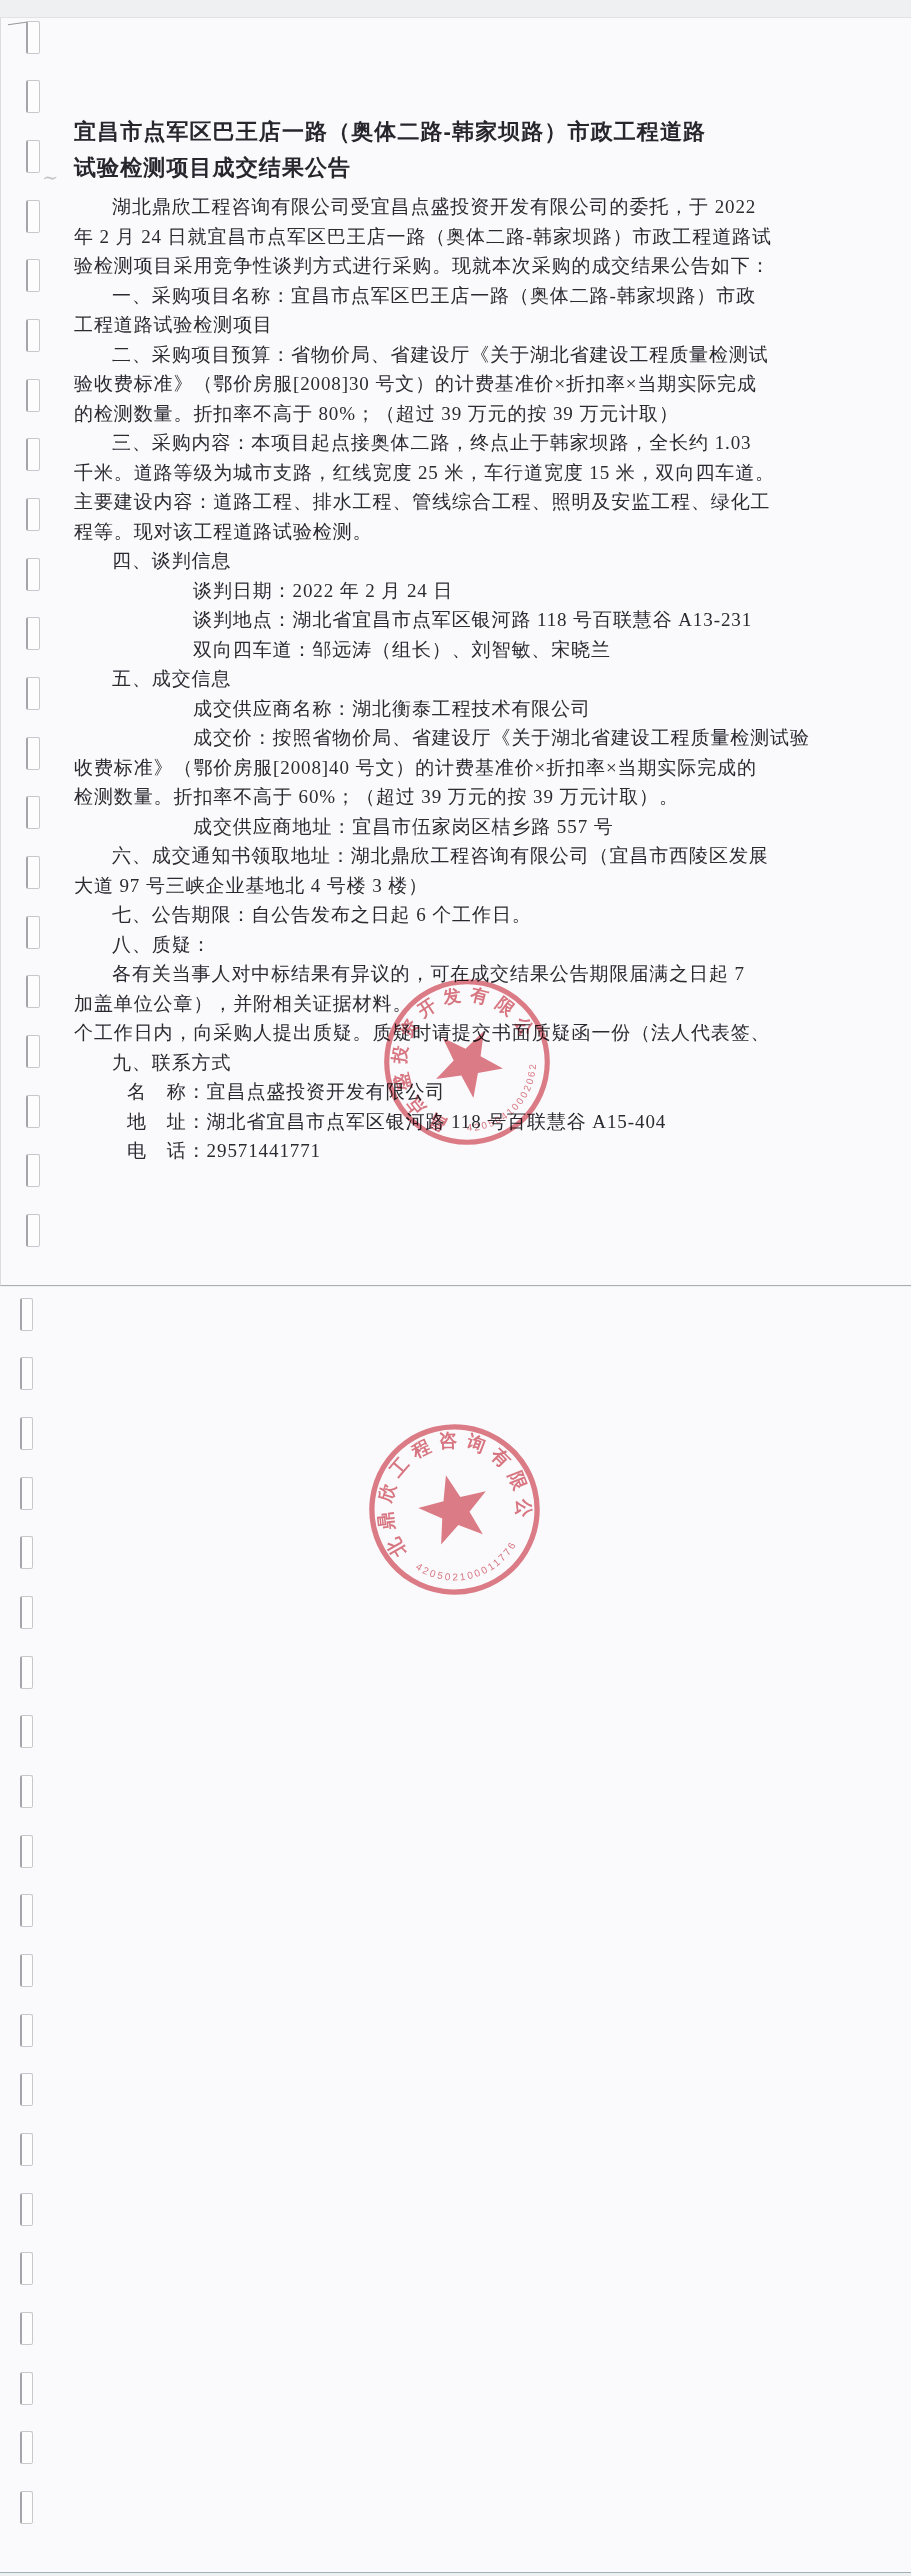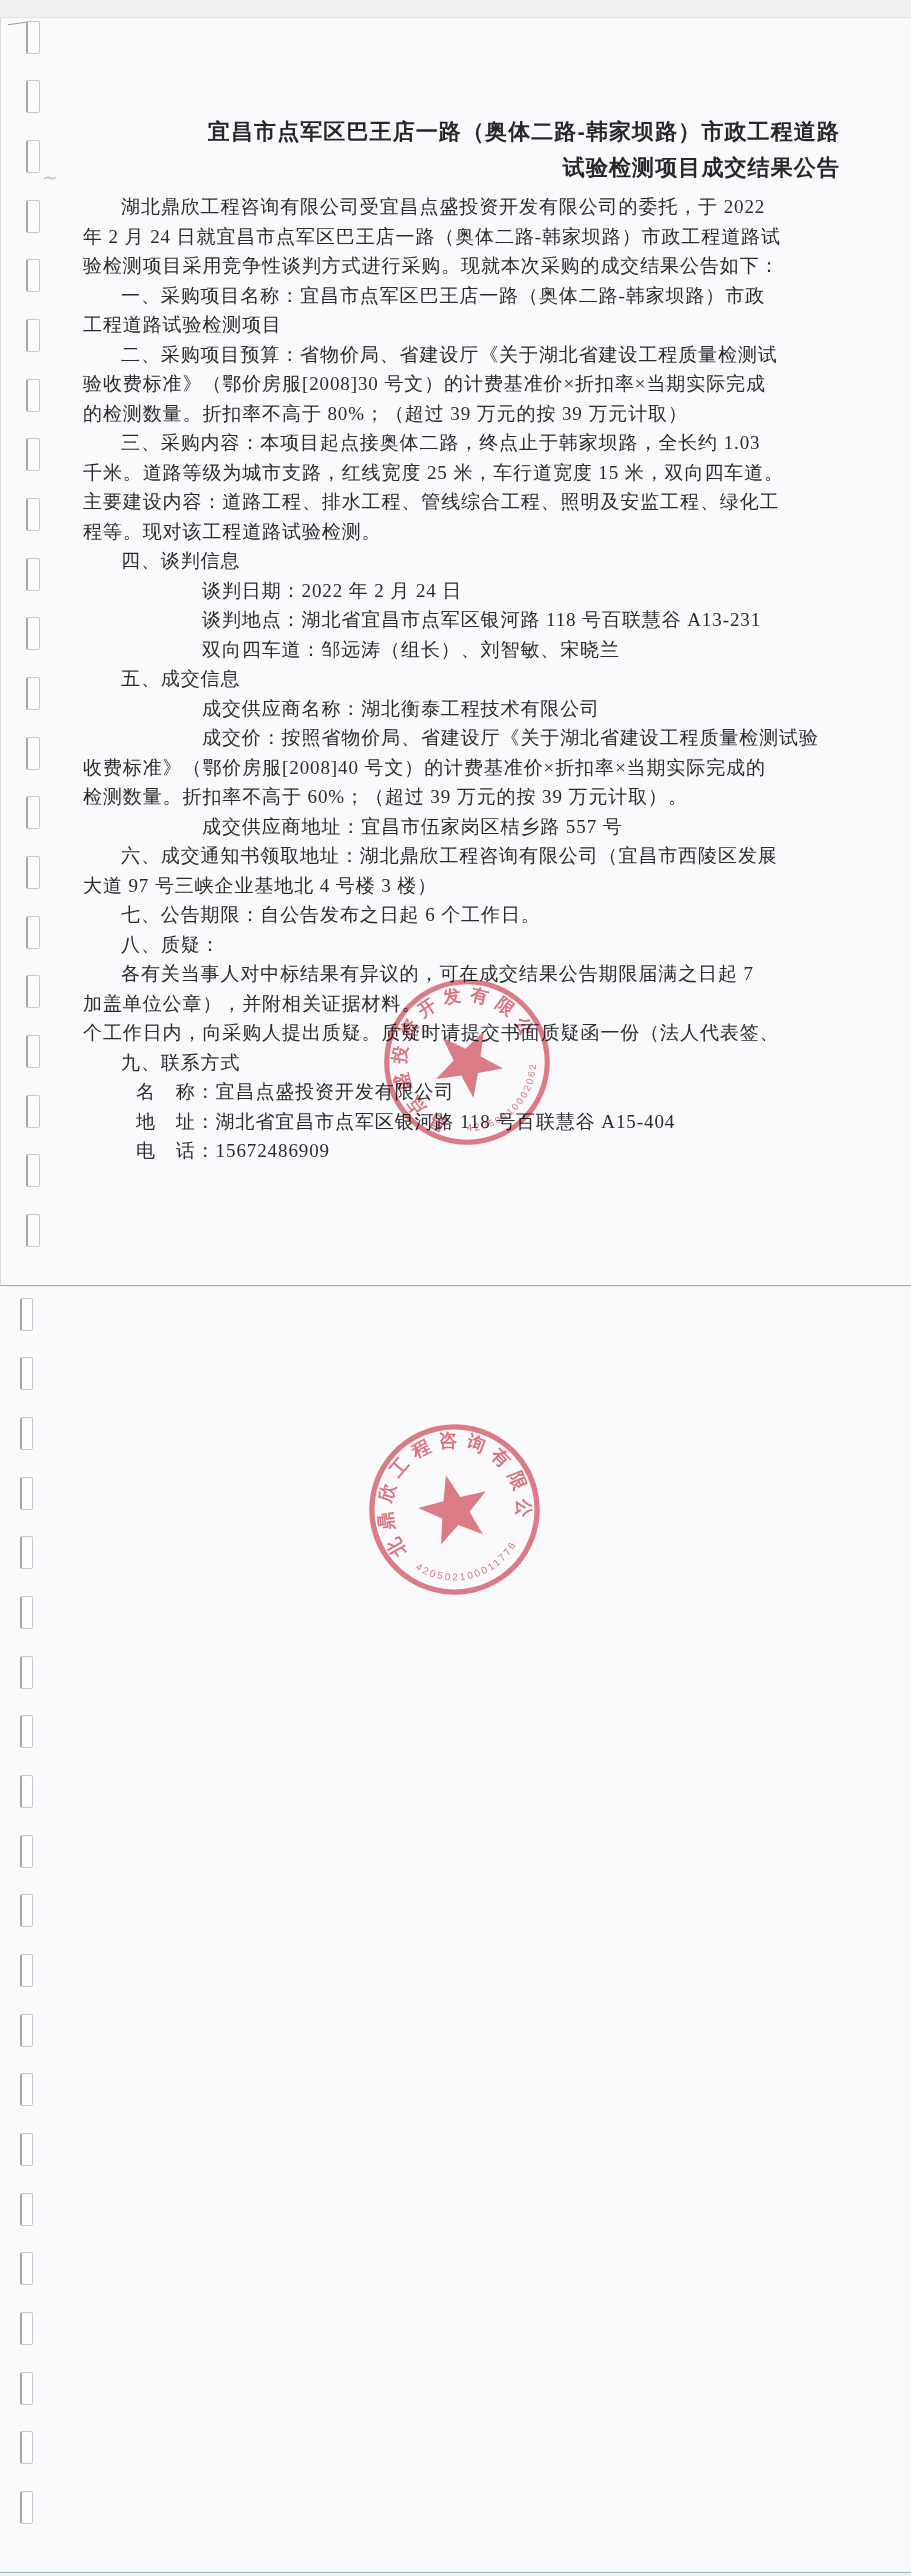--- a/index.html
+++ b/index.html
@@ -10,27 +10,27 @@
   .page { position:absolute; left:0; width:911px; background:#fafafc; }
   #page1 { top:17px; height:1269px; border-top:0.6px solid #e2e2e6;
            border-bottom:1.1px solid #a9aeb5; border-left:0.6px solid #dcdce0; }
   #page2 { top:1287px; height:1286px; border-bottom:1.7px solid #9fb0bd; }
 
   
   .hole { position:absolute; background:#fdfdfe; border:1.1px solid #c7c7cc;
           border-left:2.3px solid #a4a4ab; border-radius:2.3px; }
 
   
-  #title { position:absolute; left:73px; top:96px; width:766px; text-align:right;
+  #title { position:absolute; left:73px; top:96px; width:766px; text-align:left;
            font-family:"Liberation Sans","DejaVu Sans",sans-serif; font-weight:bold;
            font-size:22px; line-height:36px; letter-spacing:1.1px; color:#26262c; }
 
   
   .lines { position:absolute; left:73px; width:772px; font-size:19px;
-           letter-spacing:0.9px; white-space:nowrap;margin-left:9px; }
+           letter-spacing:0.9px; white-space:nowrap; }
   #p1lines { top:174px; line-height:29.5px; }
   .tl { height:auto; }
   .ind2 { padding-left:38px; }      
   .sub  { padding-left:119px; }     
   .contact { padding-left:53px; }
 
   
   .seal { position:absolute; mix-blend-mode:multiply; opacity:.82; }
   .sealring { fill:none; stroke:#d9606c; stroke-width:9px; }
   .sealstar { fill:#d9606c; }
@@ -82,21 +82,21 @@
         <div class="tl ind2">六、成交通知书领取地址：湖北鼎欣工程咨询有限公司（宜昌市西陵区发展</div>
         <div class="tl ">大道 97 号三峡企业基地北 4 号楼 3 楼）</div>
         <div class="tl ind2">七、公告期限：自公告发布之日起 6 个工作日。</div>
         <div class="tl ind2">八、质疑：</div>
         <div class="tl ind2">各有关当事人对中标结果有异议的，可在成交结果公告期限届满之日起 7</div>
         <div class="tl ">加盖单位公章），并附相关证据材料。</div>
         <div class="tl ">个工作日内，向采购人提出质疑。质疑时请提交书面质疑函一份（法人代表签、</div>
         <div class="tl ind2">九、联系方式</div>
         <div class="tl contact">名　称：宜昌点盛投资开发有限公司</div>
         <div class="tl contact">地　址：湖北省宜昌市点军区银河路 118 号百联慧谷 A15-404</div>
-        <div class="tl contact">电　话：15672486909</div>
+        <div class="tl contact">电　话：29571441771</div>
       </div>
   </div>
 
   <div id="page2" class="page">
     
     
   </div>
 
   <svg class="seal" style="left:381px; top:976px; width:172px; height:172px; transform:rotate(-45deg);" viewBox="0 0 300 300">
     <defs>

